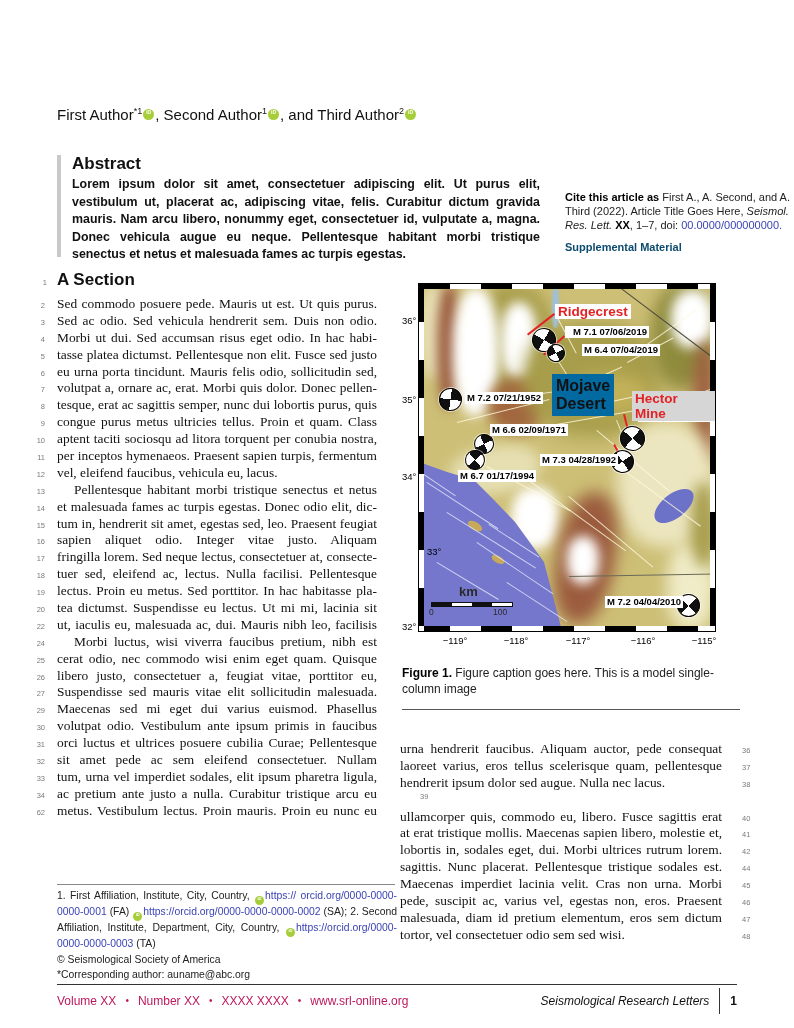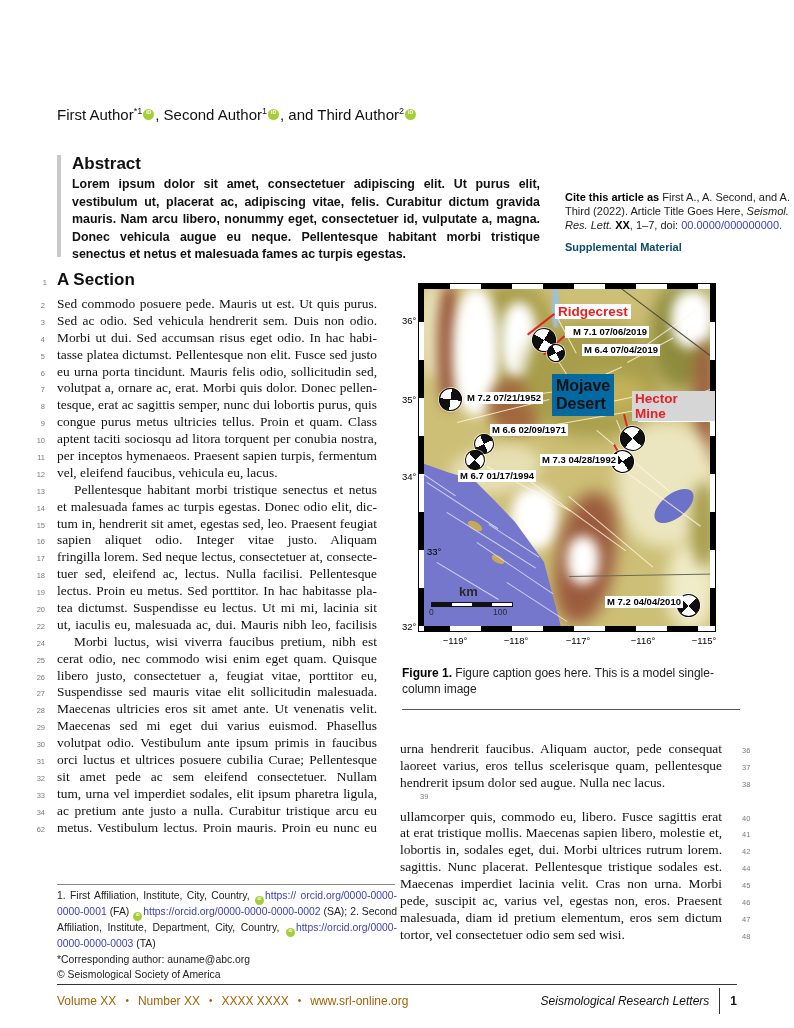--- a/index.html
+++ b/index.html
@@ -68,21 +68,21 @@
   .caption b{color:#000;}
   .cap-rule{position:absolute;left:0;top:430px;width:338px;height:1px;background:#555;}
   
   .fn-rule{position:absolute;left:57px;top:884px;width:338px;height:1px;background:#888;}
   .fnotes{position:absolute;left:57px;top:889px;width:340px;font-size:10.4px;line-height:14.6px;color:#222;}
   .fnotes .aff{text-align:justify;}
   .fnotes .small-line{margin-top:1px;}
   .fnotes .orcid{vertical-align:-1px;}
   
   .ft-rule{position:absolute;left:57px;top:984px;width:680px;height:1px;background:#333;}
-  .ft-left{position:absolute;left:57px;top:994px;font-size:12px;color:#a16207;}
+  .ft-left{position:absolute;left:57px;top:994px;font-size:12px;color:#be185d;}
   .ft-left .bullet{margin:0 9px;font-size:10px;vertical-align:1px;}
   .ft-right{position:absolute;right:57px;top:988px;display:flex;align-items:center;height:26px;}
   .ft-journal{font-style:italic;font-size:12px;}
   .ft-div{width:1px;height:26px;background:#333;margin:0 10px;}
   .ft-page{font-size:12px;font-weight:bold;}
 </style>
 </head>
 <body>
 
 <div class="page">
@@ -190,24 +190,20 @@
         <div class="lnum">25</div>
         <div class="btext">cerat odio, nec commodo wisi enim eget quam. Quisque</div>
       </div>
       <div class="brow">
         <div class="lnum">26</div>
         <div class="btext">libero justo, consectetuer a, feugiat vitae, porttitor eu, libero.</div>
       </div>
       <div class="brow">
         <div class="lnum">27</div>
         <div class="btext">Suspendisse sed mauris vitae elit sollicitudin malesuada.</div>
-      </div>
-      <div class="brow">
-        <div class="lnum">28</div>
-        <div class="btext">Maecenas ultricies eros sit amet ante. Ut venenatis velit.</div>
       </div>
       <div class="brow">
         <div class="lnum">29</div>
         <div class="btext">Maecenas sed mi eget dui varius euismod. Phasellus aliquet</div>
       </div>
       <div class="brow">
         <div class="lnum">30</div>
         <div class="btext">volutpat odio. Vestibulum ante ipsum primis in faucibus</div>
       </div>
       <div class="brow">
@@ -385,22 +381,22 @@
         <div class="lon" style="left: 221px;">−116°</div>
         <div class="lon" style="left: 274px; margin-left: 8px;">−115°</div>
       </div>
     <div class="caption"><b>Figure 1.</b><span> Figure caption goes here. This is a model single-column image</span></div>
     <div class="cap-rule"></div>
   </div>
 
   <div class="fn-rule"></div>
   <div class="fnotes">
     <div class="aff"><span>1. First Affiliation, Institute, City, Country, </span><span class="orcid" style="height: 9px; width: 9px; font-size: 4px;">iD</span><span class="link">https:// orcid.org/0000-0000-0000-0001</span><span> (FA) </span><span class="orcid" style="height: 9px; width: 9px; font-size: 4px;">iD</span><span class="link">https://orcid.org/0000-0000-0000-0002</span><span> (SA); 2. Second Affiliation, Institute, Department, City, Country, </span><span class="orcid" style="height: 9px; width: 9px; font-size: 4px;">iD</span><span class="link">https://orcid.org/0000-0000-0000-0003</span><span> (TA)</span></div>
+    <div class="small-line">© Seismological Society of America</div>
     <div class="small-line">*Corresponding author: auname@abc.org</div>
-    <div class="small-line">© Seismological Society of America</div>
   </div>
 
   <div class="ft-rule"></div>
   <div class="ft-left"><span>Volume XX</span><span class="bullet">•</span><span>Number XX</span><span class="bullet">•</span><span>XXXX XXXX</span><span class="bullet">•</span><span>www.srl-online.org</span></div>
   <div class="ft-right">
     <span class="ft-journal">Seismological Research Letters</span>
     <span class="ft-div"></span>
     <span class="ft-page">1</span>
   </div>
 

